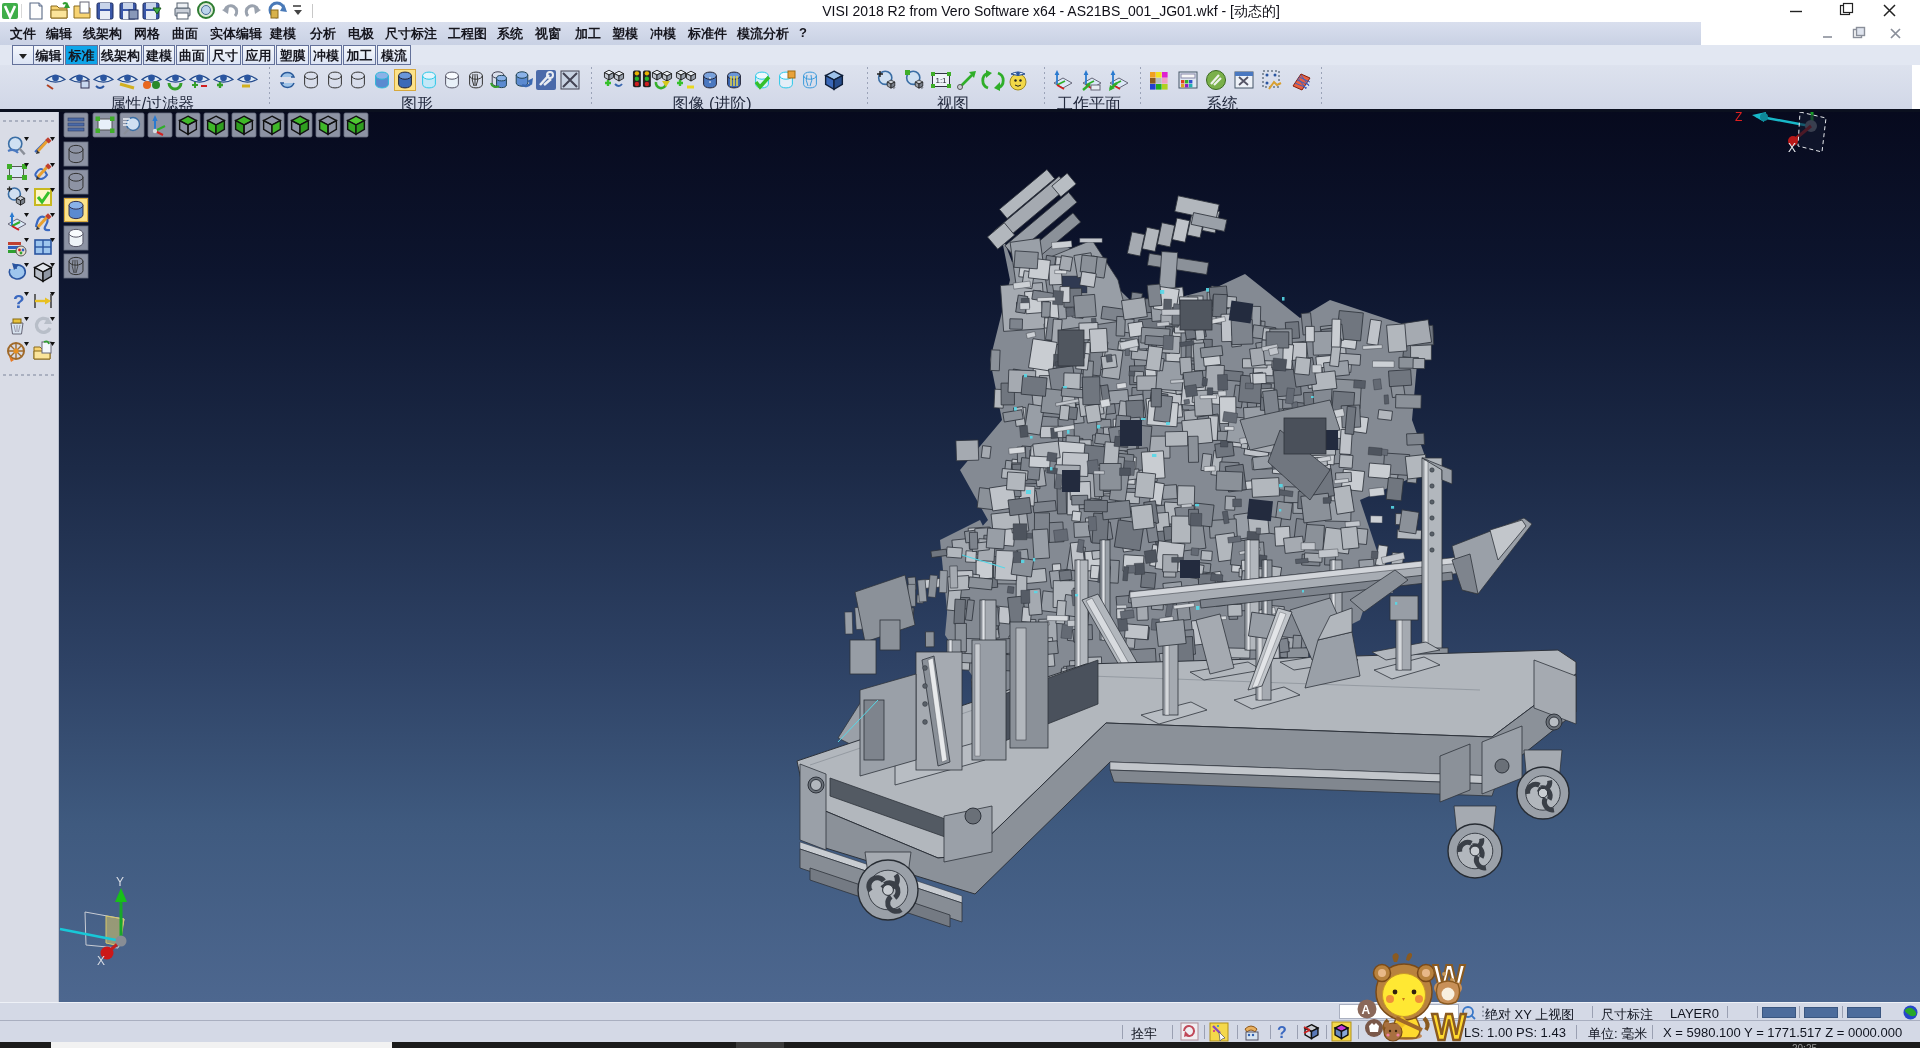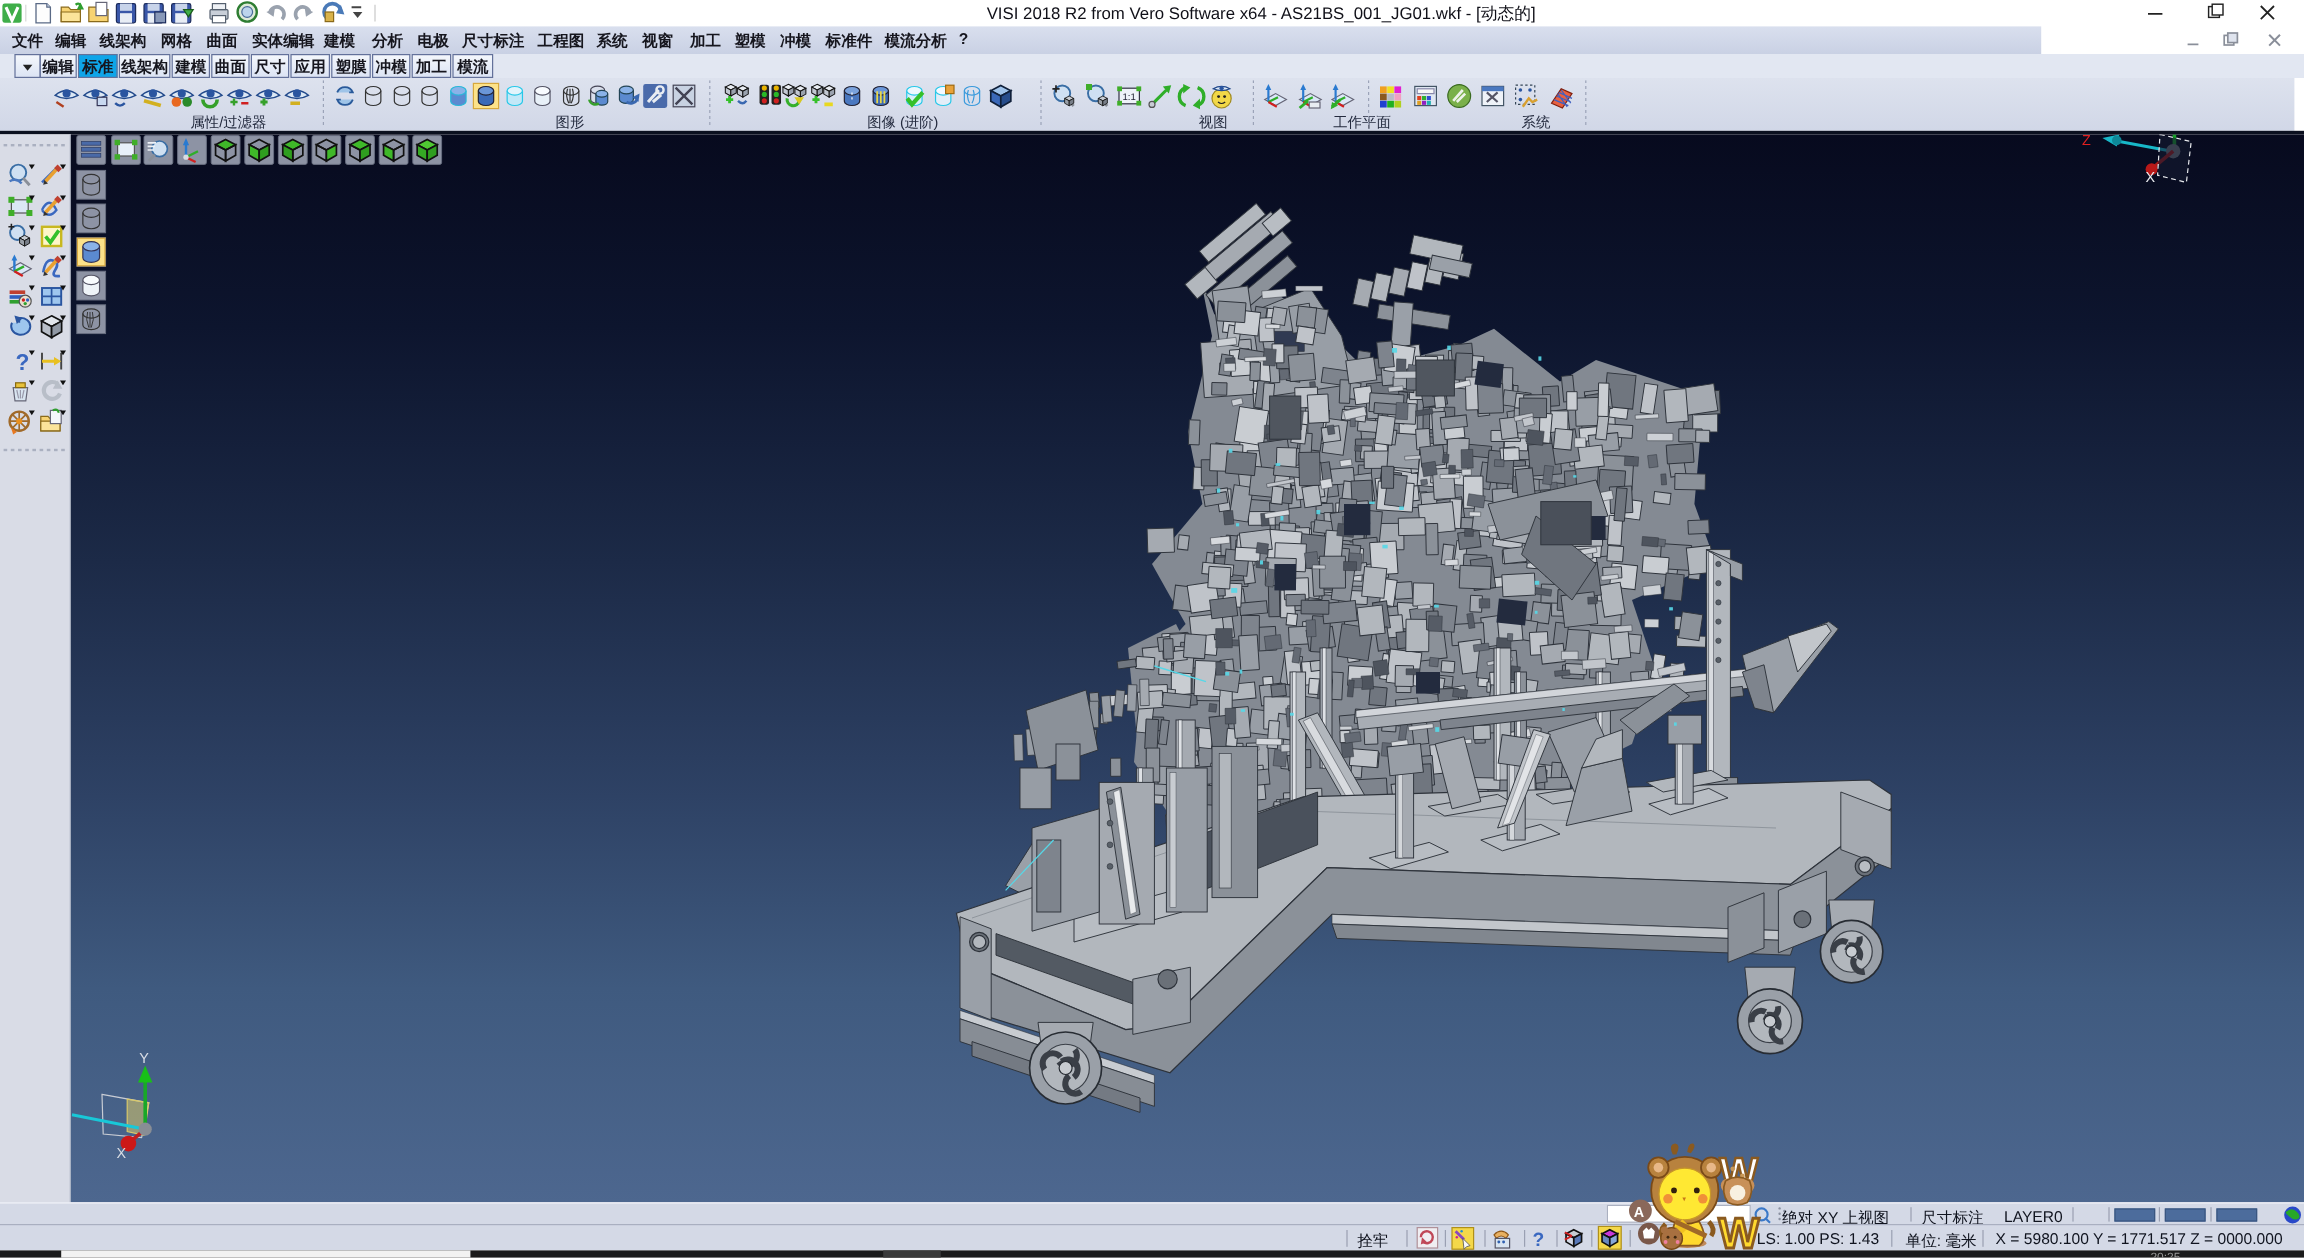--- a/index.html
+++ b/index.html
@@ -7,21 +7,21 @@
 #tabrow{position:absolute;left:0;top:45px;width:1920px;height:20px;background:#e2e7f2}
 #ribbon{position:absolute;left:0;top:65px;width:1912px;height:44px;background:linear-gradient(#dde2ee,#d1d7e7)}
 #divide{position:absolute;left:0;top:109px;width:1920px;height:3px;background:#0b101f}
 #lefttb{position:absolute;left:0;top:112px;width:59px;height:890px;background:#d9dce6;border-right:1px solid #b9bfcd}
 #viewport{position:absolute;left:59px;top:112px;width:1861px;height:890px;background:linear-gradient(#070a1e 0%,#0d152e 18%,#1c2a47 40%,#2e4265 62%,#3f5a7f 80%,#4d678f 100%)}
 #status1{position:absolute;left:0;top:1002px;width:1920px;height:18px;background:#d4d9e6;border-top:1px solid #eef1f7}
 #status2{position:absolute;left:0;top:1020px;width:1920px;height:22px;background:#d4d9e6;border-top:1px solid #a9afc0}
 #taskbar{position:absolute;left:0;top:1042px;width:1920px;height:6px;background:#1b1b1b}
 .mi{position:absolute;top:3px;font-size:13px;font-weight:700;color:#16161e}
 .tab{position:absolute;top:0;height:20px;border:1px solid #63719a;background:linear-gradient(#f4f7fc,#dce4f4);font-size:13px;font-weight:700;color:#16161e;text-align:center;line-height:19px}
-.glabel{position:absolute;top:29px;font-size:12px;color:#232a3e;text-align:right}
+.glabel{position:absolute;top:29px;font-size:16px;color:#232a3e;text-align:center}
 .sep{position:absolute;top:2px;height:38px;width:3px;background-image:repeating-linear-gradient(#9ba3b8 0 2px,transparent 2px 5px);background-size:1px 100%;background-repeat:no-repeat;background-position:1px 0}
 .s1t{position:absolute;top:3px;font-size:13px;color:#10141f}
 .s2t{position:absolute;top:4px;font-size:13px;color:#10141f}
 .vsep{position:absolute;background:#9aa0b2;width:1px}
 </style></head><body>
 
 <div id="titlebar">
 <svg style="position:absolute;left:0;top:0" width="640" height="22" viewBox="0 0 640 22">
 <rect x="2" y="3" width="16" height="16" rx="2" fill="#3fae49"></rect>
       <path d="M5,6 L10,17 L15,6" fill="none" stroke="#fff" stroke-width="2.6"></path>

